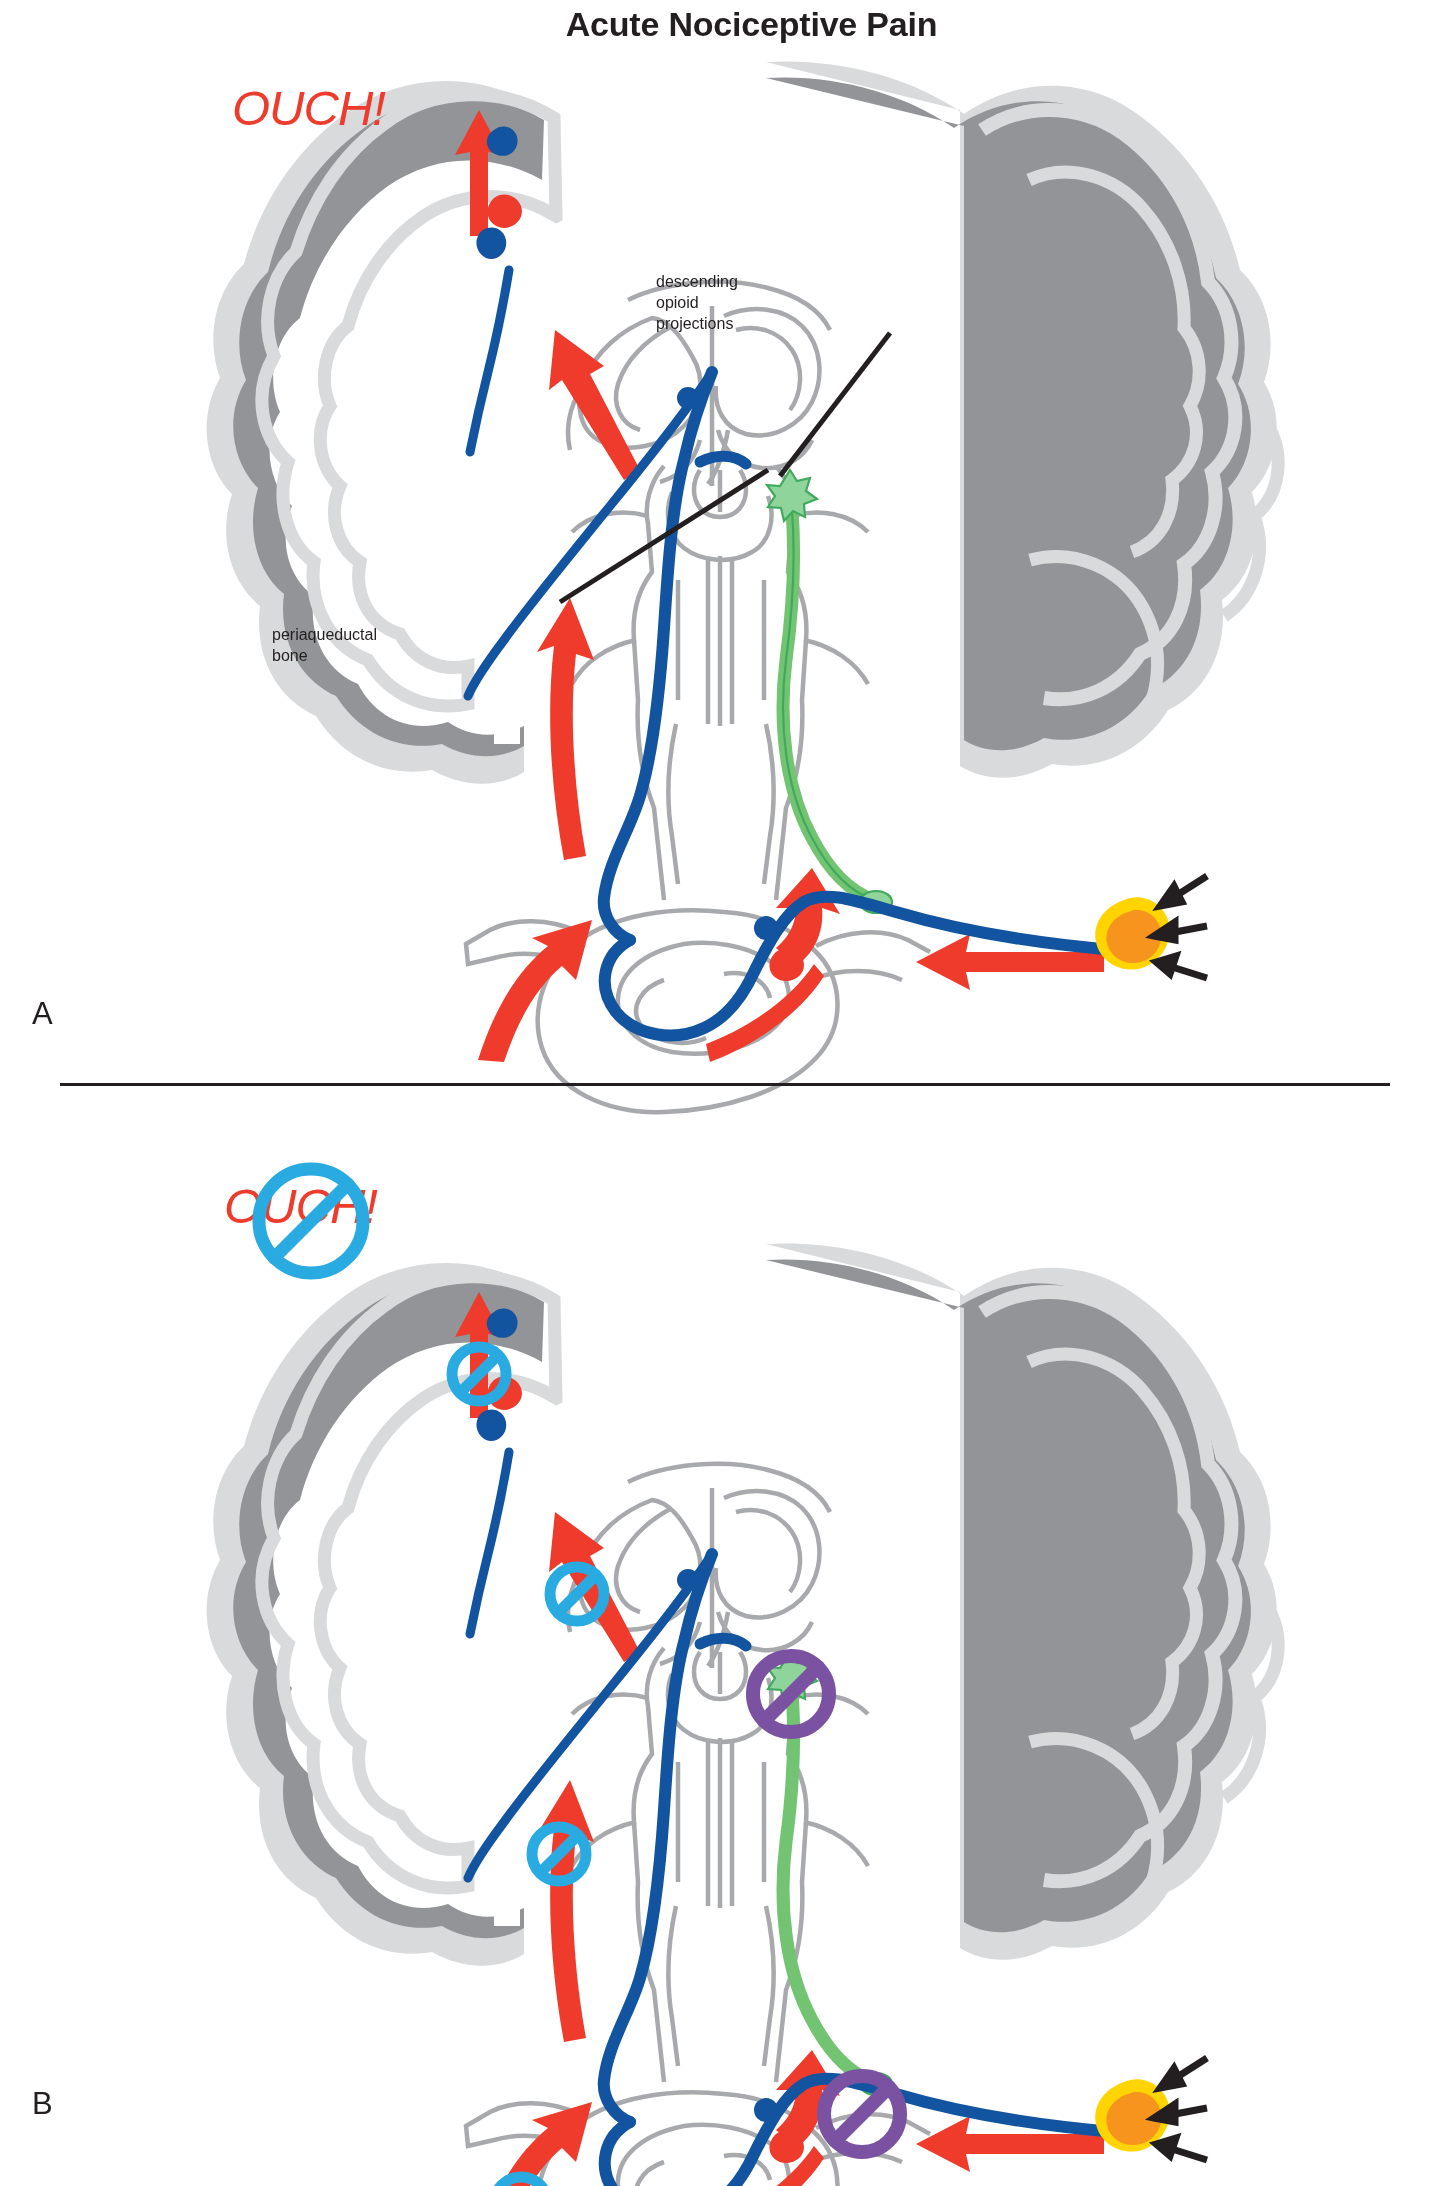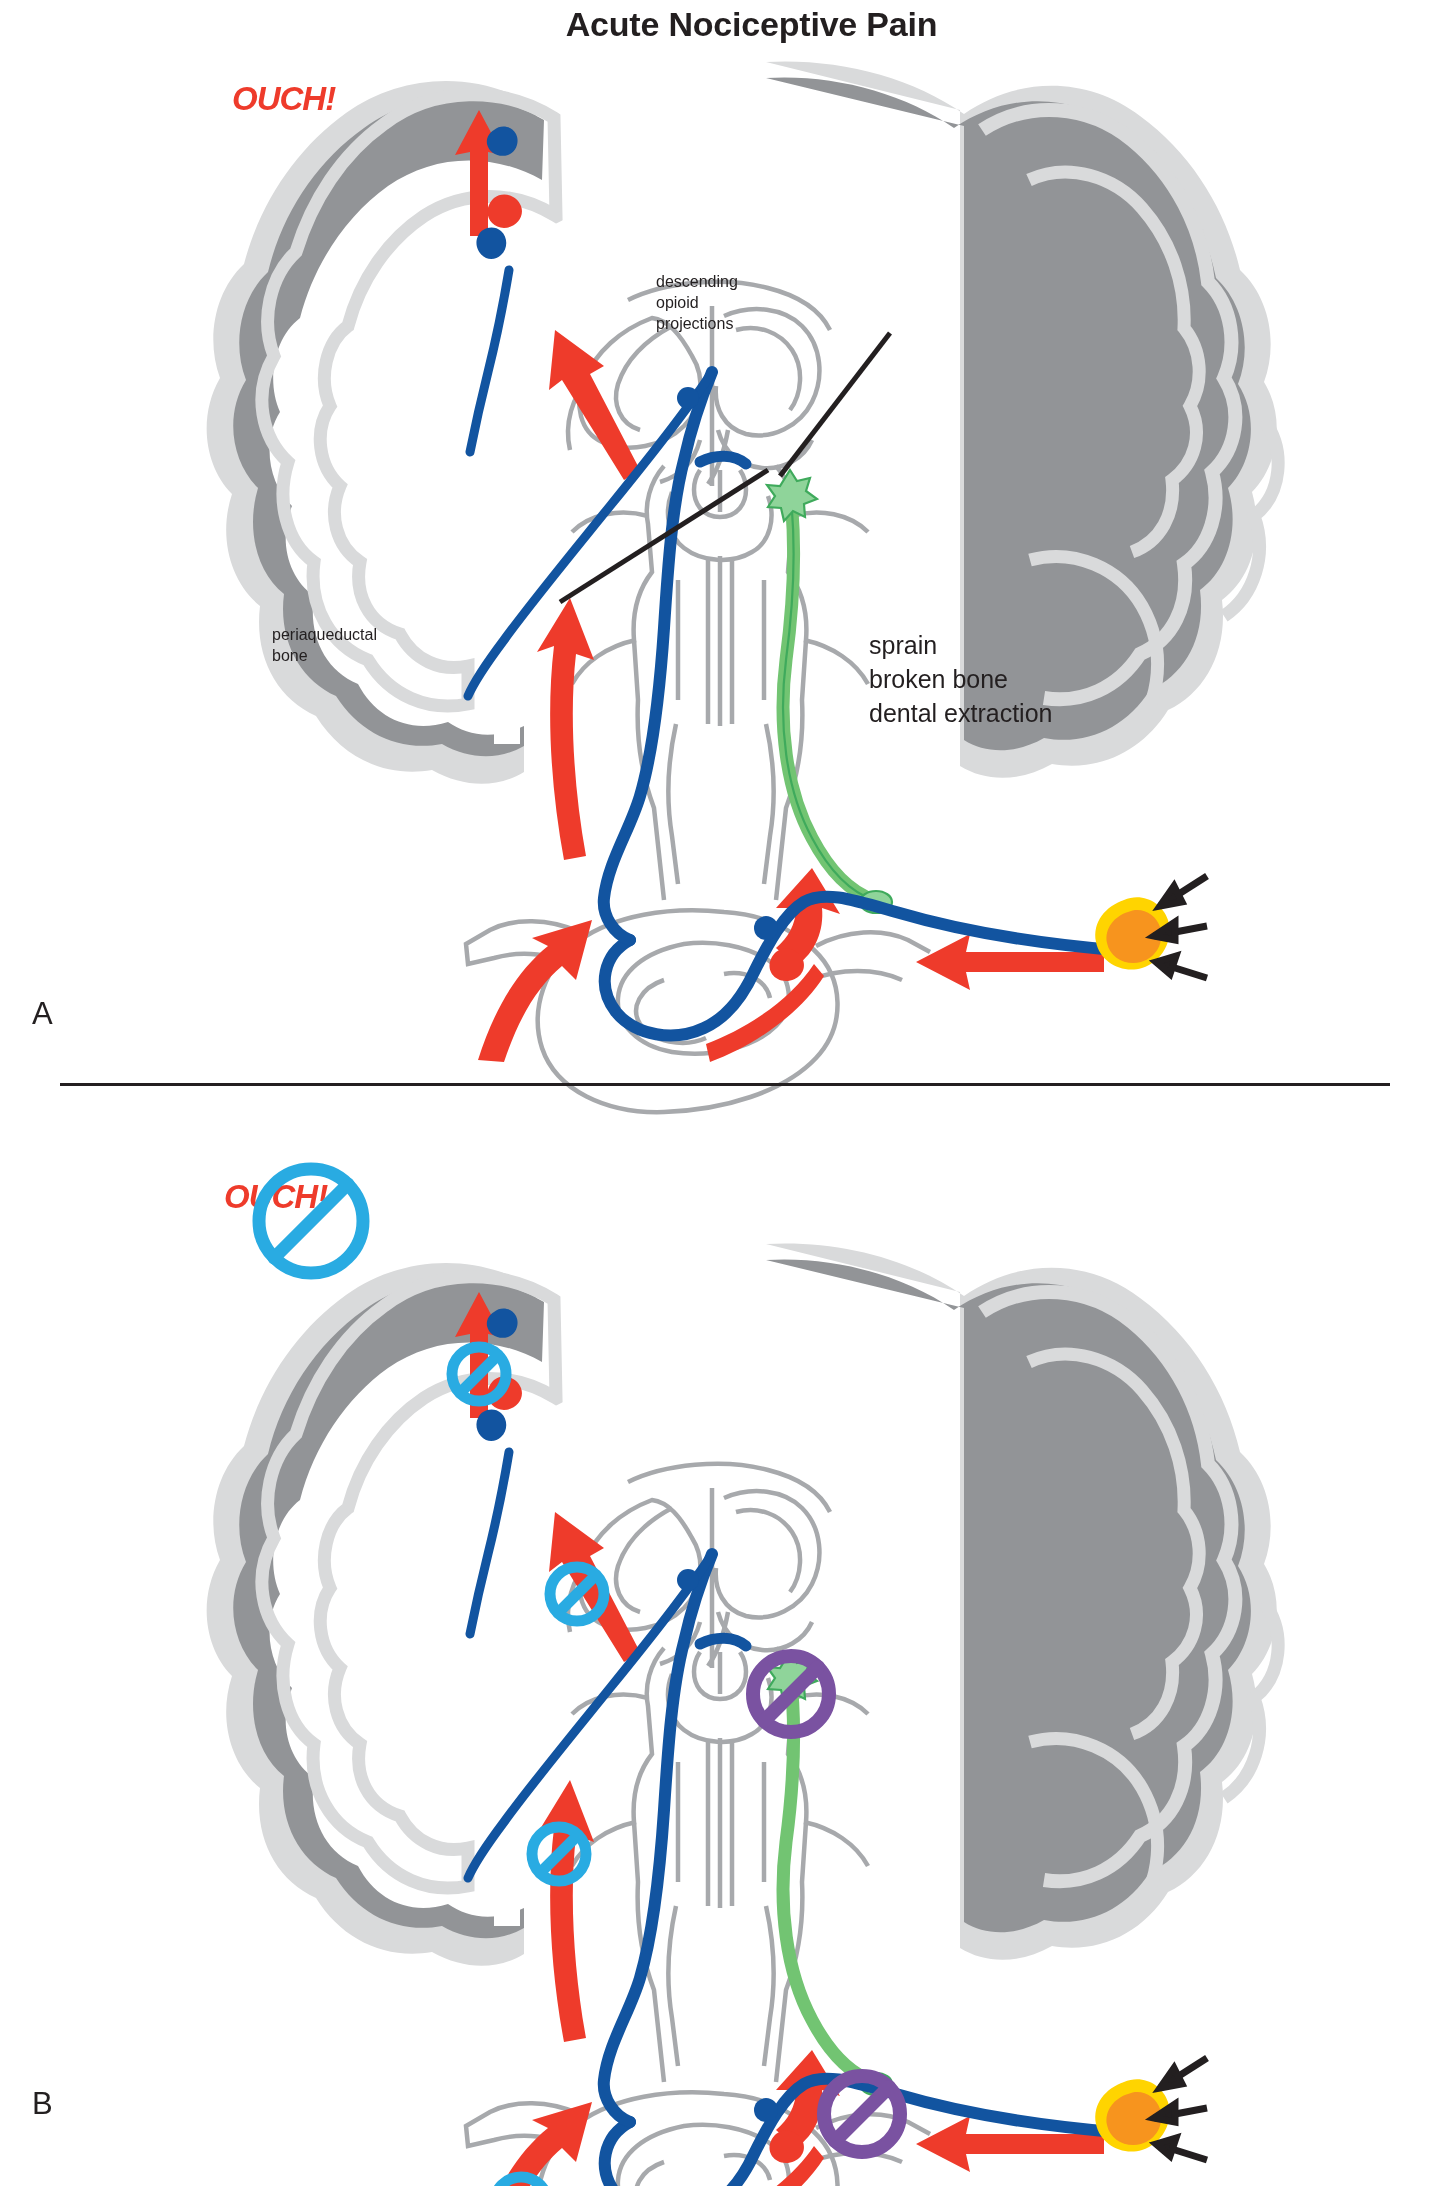--- a/index.html
+++ b/index.html
@@ -45,22 +45,22 @@
     font-size: 31px;
     color: #231f20;
     font-family: "Liberation Sans", sans-serif;
   }
   #letter-a { left: 8px; top: 996px; }
   #letter-b { left: 8px; top: 2086px; }
 
   .ouch {
     position: absolute;
     font-style: italic;
-    font-weight: bold;
-    font-size: 33px;
+    font-weight: normal;
+    font-size: 49px;
     color: #ee3b2b;
     white-space: nowrap;
     font-family: "Liberation Sans", sans-serif;
     letter-spacing: -1px;
   }
   #ouch-a { left: 208px; top: 80px; }
   #ouch-b { left: 200px; top: 1178px; }
 
   .callout {
     position: absolute;
@@ -310,25 +310,20 @@
 
     <div class="ouch" id="ouch-a">OUCH!</div>
 
     <div class="callout" id="label-descending">descending
 opioid
 projections</div>
 
     <div class="callout" id="label-pag">periaqueductal
 bone</div>
 
-    <div class="stim-list" id="stim-a">
-      <div>sprain</div>
-      <div>broken bone</div>
-      <div>dental extraction</div>
-    </div>
 
     <div class="panel-letter" id="letter-a">A</div>
   </div>
 
   <div class="divider"></div>
 
   <div class="panel" id="panel-b">
 
     <svg class="brainsvg" viewBox="0 0 1455 1090" style="top:92px;">
 

